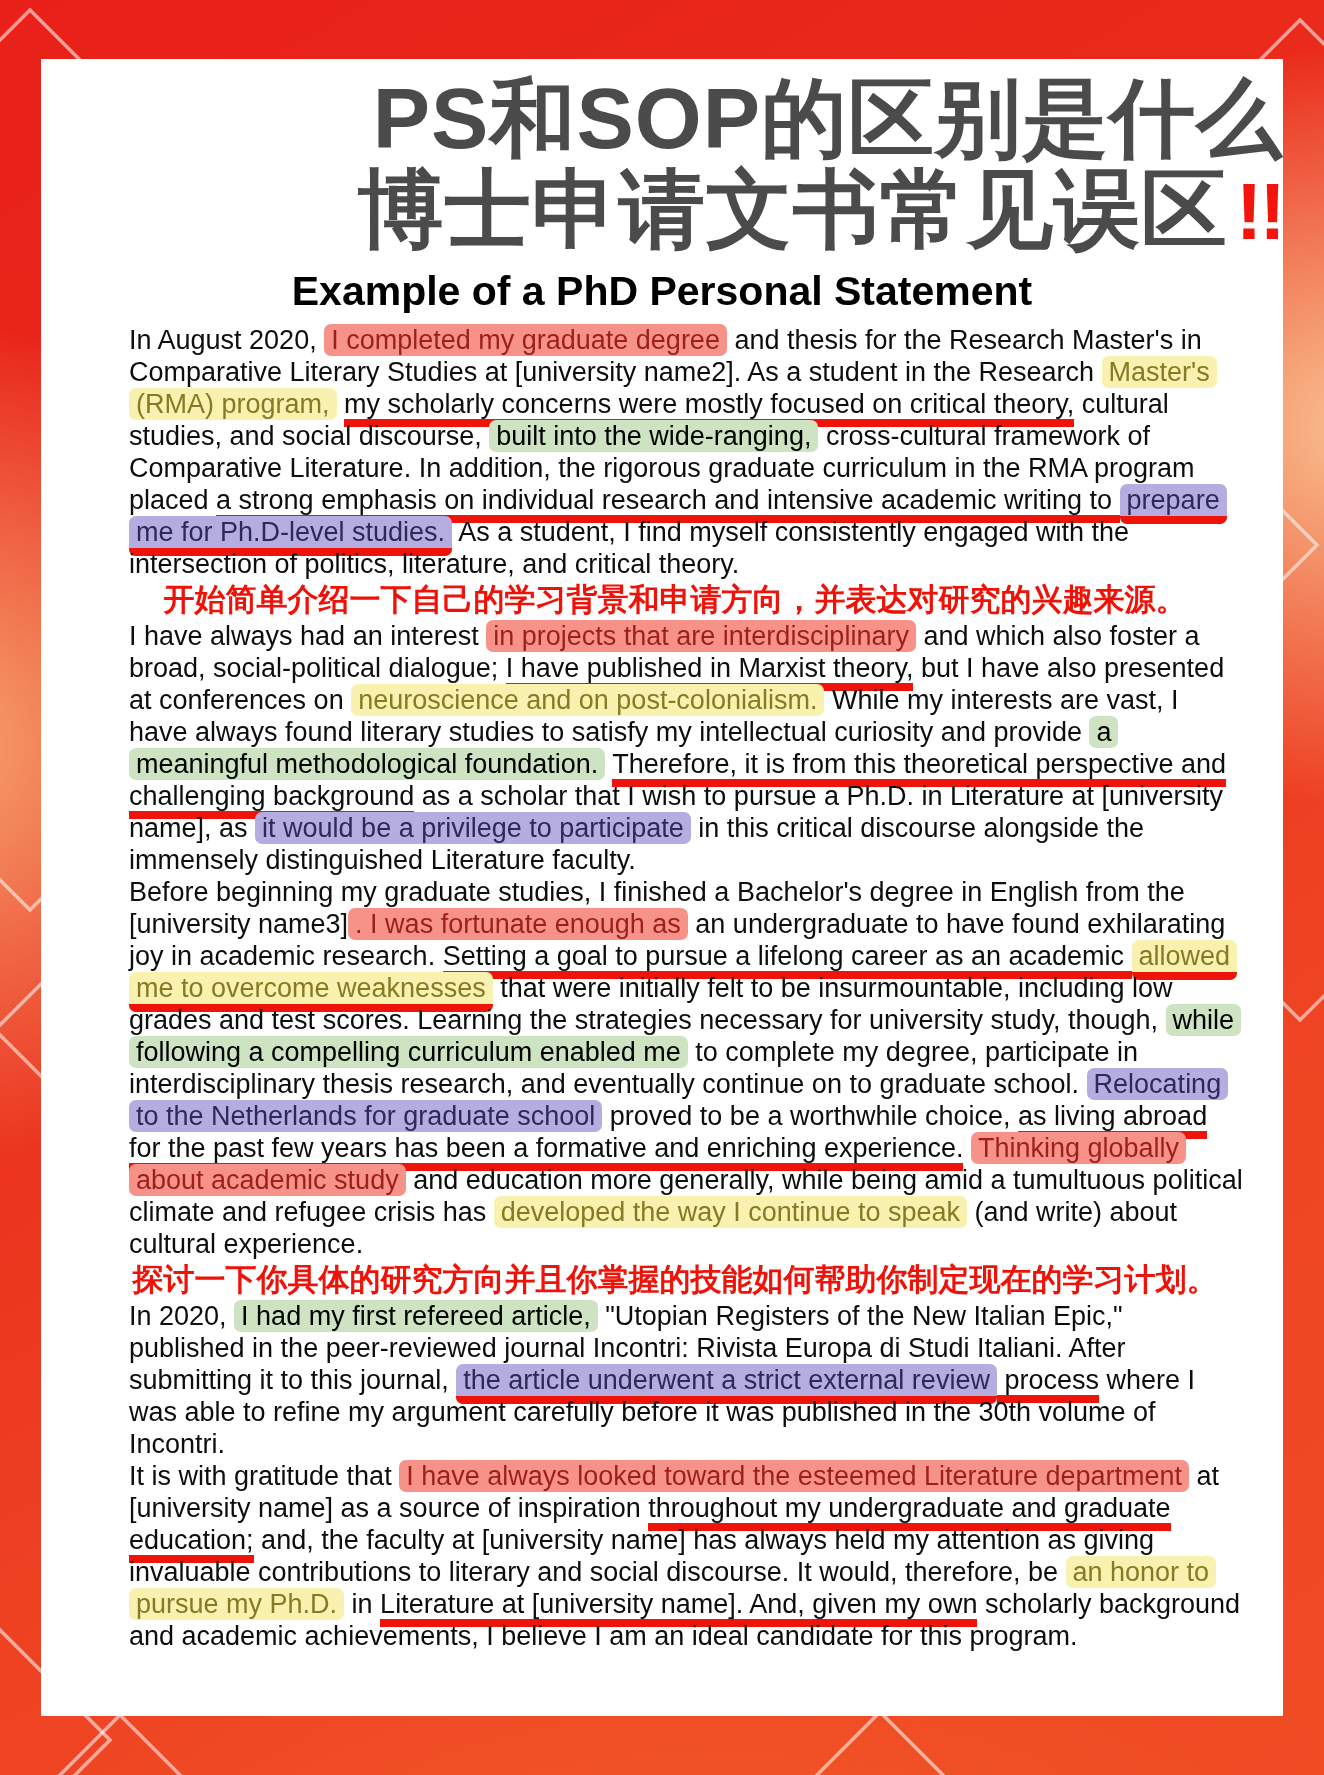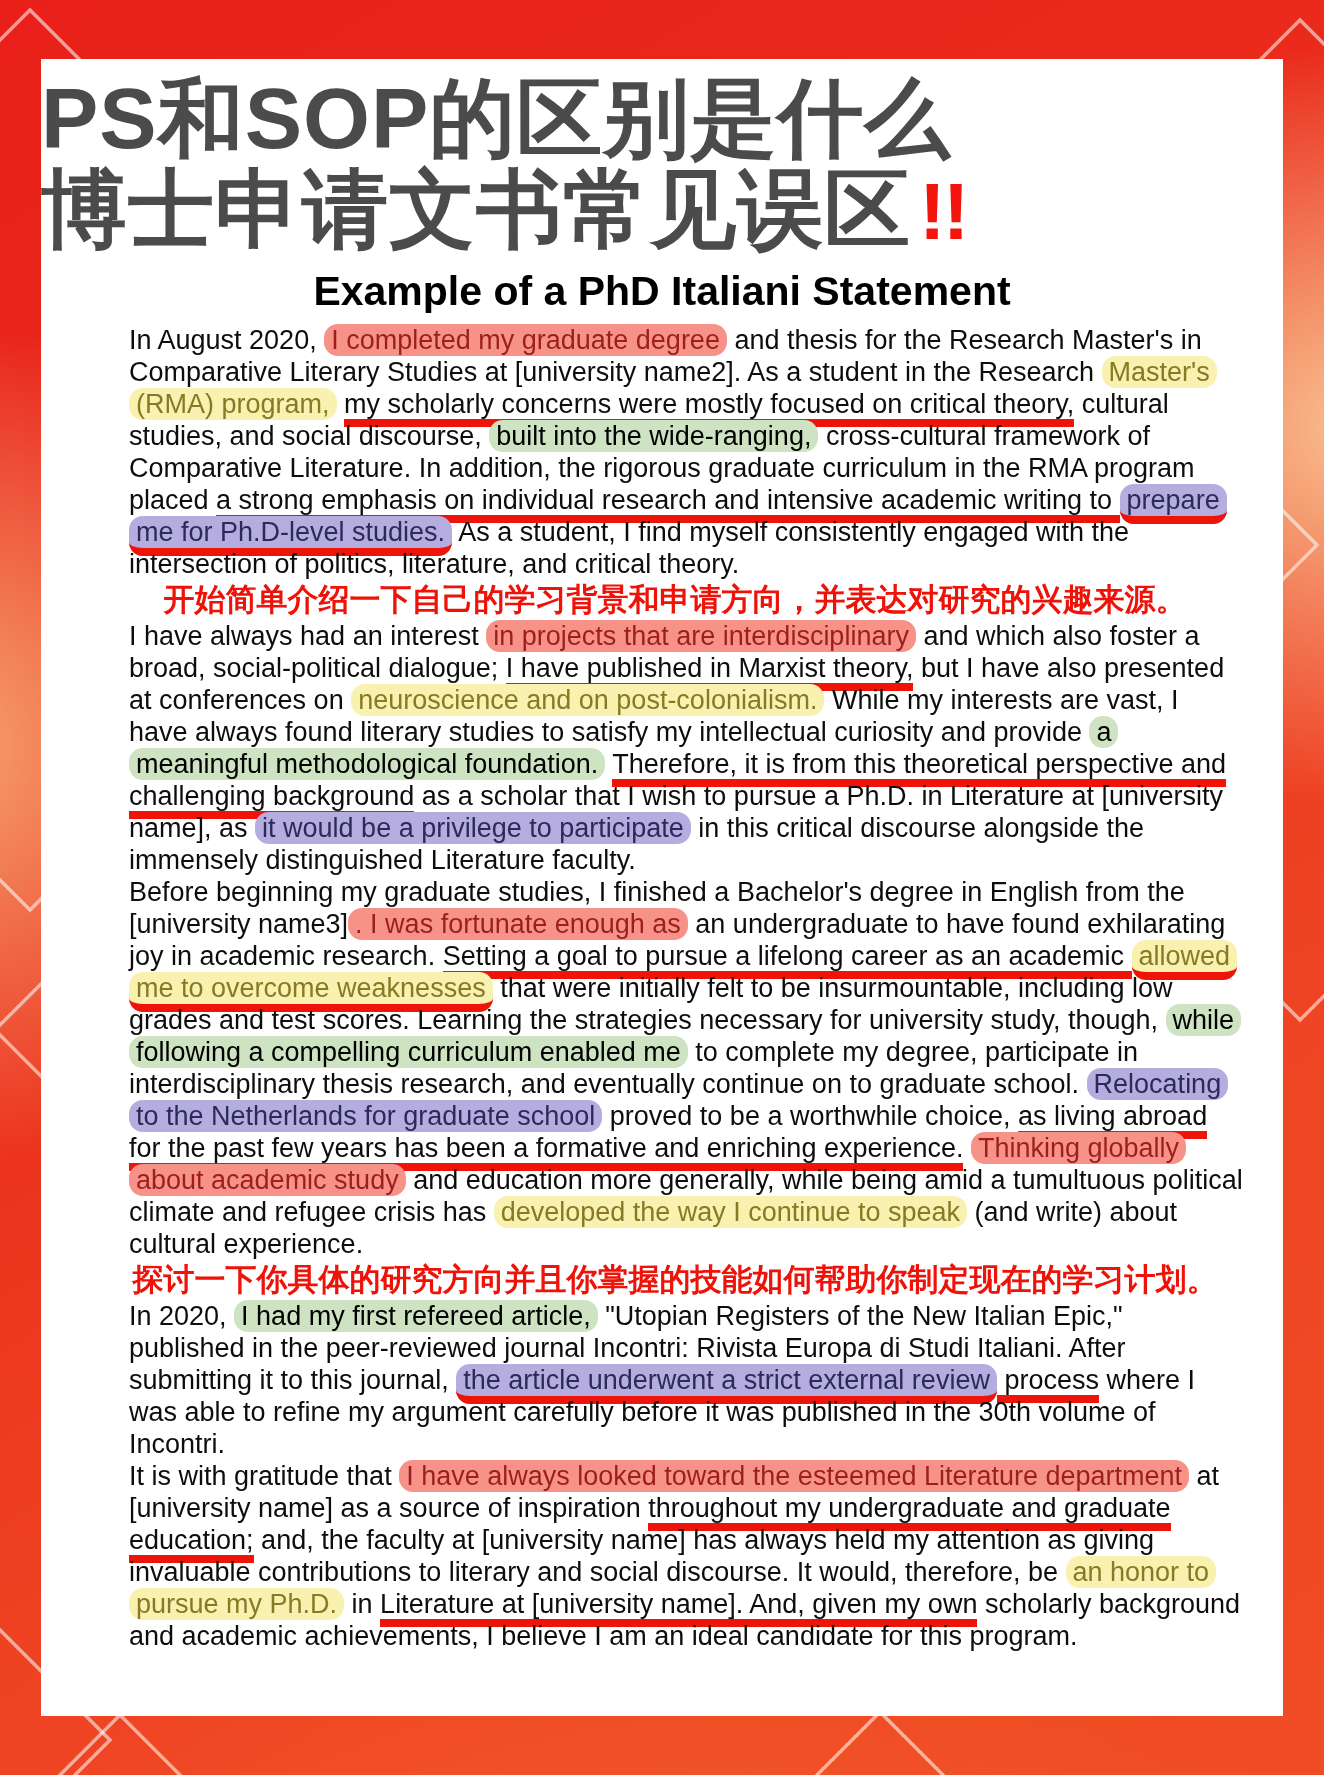--- a/index.html
+++ b/index.html
@@ -11,40 +11,40 @@
       radial-gradient(560px 620px at -4% 42%, #f6a470 0%, rgba(246,164,112,0) 68%),
       radial-gradient(980px 520px at 50% 110%, rgba(245,96,44,.75), rgba(245,96,44,0) 70%),
       linear-gradient(150deg,#e82019 0%,#ea2d1b 38%,#ee4423 68%,#ef4c24 100%);
   }
   .deco{position:absolute;left:0;top:0;width:1324px;height:1775px;}
   .card{
     position:absolute;left:41px;top:59px;width:1242px;height:1657px;
     background:#ffffff;overflow:hidden;box-sizing:border-box;
   }
   .title{
-    margin:14px 16px 0 0;text-align:left;
+    margin:14px 0 0 0;text-align:right;
     font-weight:900;color:#4b4b4b;font-size:86px;line-height:1.06;letter-spacing:1px;
   }
   .title .mark{color:#f3150d;font-size:80px;letter-spacing:-3px;padding-left:8px;}
   .subtitle{
     margin:14px 0 8px 0;text-align:center;
     font-weight:800;color:#000;font-size:41px;line-height:1.1;
   }
   .doc{
     padding:2px 40px 0 88px;color:#0d0d0d;
     font-size:27px;line-height:32px;font-weight:400;
   }
   .doc p{margin:0;}
   .note{
     margin:1px 0 1px -22px !important;
     color:#ee1208;font-weight:700;font-size:31px;line-height:38px;text-align:center;
   }
   .seg{}
   .hl-red,.hl-yellow,.hl-green,.hl-purple{
-    border-radius:14px;padding:1px 7px;
+    border-radius:7px;padding:1px 7px;
     -webkit-box-decoration-break:clone;box-decoration-break:clone;
   }
   .hl-red{background:#f79289;color:#9c1f1d;}
   .hl-yellow{background:#f8f1af;color:#877a25;}
   .hl-green{background:#cde3c2;color:#000000;}
   .hl-purple{background:#b5addf;color:#2c2b58;}
   .ul{border-bottom:8px solid #ee1409;margin-top:11px;}
 </style>
 </head>
 <body>
@@ -61,21 +61,21 @@
       <path d="M880 1712 L1160 1992 L880 2272 L600 1992 Z"></path>
       <path d="M1560 1672 L1880 1992 L1560 2312 L1240 1992 Z"></path>
     </g>
   </svg>
 
   <div class="card">
     <h1 class="title">
       <span>PS和SOP的区别是什么</span><br>
       <span>博士申请文书常见误区</span><span class="mark">!!</span>
     </h1>
-    <h2 class="subtitle">Example of a PhD Italiani Statement</h2>
+    <h2 class="subtitle">Example of a PhD Personal Statement</h2>
     <div class="doc" id="doc">
         <p class="para"><span class="seg">In August 2020, </span><span class="seg hl-red">I completed my graduate degree</span><span class="seg"> and thesis for the Research Master's in Comparative Literary Studies at [university name2]. As a student in the Research </span><span class="seg hl-yellow">Master's (RMA) program,</span><span class="seg"> </span><span class="seg ul">my scholarly concerns were mostly focused on critical theory,</span><span class="seg"> cultural studies, and social discourse, </span><span class="seg hl-green">built into the wide-ranging,</span><span class="seg"> cross-cultural framework of Comparative Literature. In addition, the rigorous graduate curriculum in the RMA program placed </span><span class="seg ul">a strong emphasis on individual research and intensive academic writing to </span><span class="seg hl-purple ul">prepare me for Ph.D-level studies.</span><span class="seg"> As a student, I find myself consistently engaged with the intersection of politics, literature, and critical theory.</span></p>
         <p class="note">开始简单介绍一下自己的学习背景和申请方向，并表达对研究的兴趣来源。</p>
         <p class="para"><span class="seg">I have always had an interest </span><span class="seg hl-red">in projects that are interdisciplinary</span><span class="seg"> and which also foster a broad, social-political dialogue; </span><span class="seg ul">I have published in Marxist theory,</span><span class="seg"> but I have also presented at conferences on </span><span class="seg hl-yellow">neuroscience and on post-colonialism.</span><span class="seg"> While my interests are vast, I have always found literary studies to satisfy my intellectual curiosity and provide </span><span class="seg hl-green">a meaningful methodological foundation.</span><span class="seg"> </span><span class="seg ul">Therefore, it is from this theoretical perspective and challenging background</span><span class="seg"> as a scholar that I wish to pursue a Ph.D. in Literature at [university name], as </span><span class="seg hl-purple">it would be a privilege to participate</span><span class="seg"> in this critical discourse alongside the immensely distinguished Literature faculty.</span></p>
         <p class="para"><span class="seg">Before beginning my graduate studies, I finished a Bachelor's degree in English from the [university name3]</span><span class="seg hl-red">. I was fortunate enough as</span><span class="seg"> an undergraduate to have found exhilarating joy in academic research. </span><span class="seg ul">Setting a goal to pursue a lifelong career as an academic </span><span class="seg hl-yellow ul">allowed me to overcome weaknesses</span><span class="seg"> that were initially felt to be insurmountable, including low grades and test scores. Learning the strategies necessary for university study, though, </span><span class="seg hl-green">while following a compelling curriculum enabled me</span><span class="seg"> to complete my degree, participate in interdisciplinary thesis research, and eventually continue on to graduate school. </span><span class="seg hl-purple">Relocating to the Netherlands for graduate school</span><span class="seg"> proved to be a worthwhile choice, </span><span class="seg ul">as living abroad for the past few years has been a formative and enriching experience.</span><span class="seg"> </span><span class="seg hl-red">Thinking globally about academic study</span><span class="seg"> and education more generally, while being amid a tumultuous political climate and refugee crisis has </span><span class="seg hl-yellow">developed the way I continue to speak</span><span class="seg"> (and write) about cultural experience.</span></p>
         <p class="note">探讨一下你具体的研究方向并且你掌握的技能如何帮助你制定现在的学习计划。</p>
         <p class="para"><span class="seg">In 2020, </span><span class="seg hl-green">I had my first refereed article,</span><span class="seg"> "Utopian Registers of the New Italian Epic," published in the peer-reviewed journal Incontri: Rivista Europa di Studi Italiani. After submitting it to this journal, </span><span class="seg hl-purple ul">the article underwent a strict external review</span><span class="seg ul"> process</span><span class="seg"> where I was able to refine my argument carefully before it was published in the 30th volume of Incontri.</span></p>
         <p class="para"><span class="seg">It is with gratitude that </span><span class="seg hl-red">I have always looked toward the esteemed Literature department</span><span class="seg"> at [university name] as a source of inspiration </span><span class="seg ul">throughout my undergraduate and graduate education;</span><span class="seg"> and, the faculty at [university name] has always held my attention as giving invaluable contributions to literary and social discourse. It would, therefore, be </span><span class="seg hl-yellow">an honor to pursue my Ph.D.</span><span class="seg"> in </span><span class="seg ul">Literature at [university name]. And, given my own</span><span class="seg"> scholarly background and academic achievements, I believe I am an ideal candidate for this program.</span></p>
       </div>
   </div>

